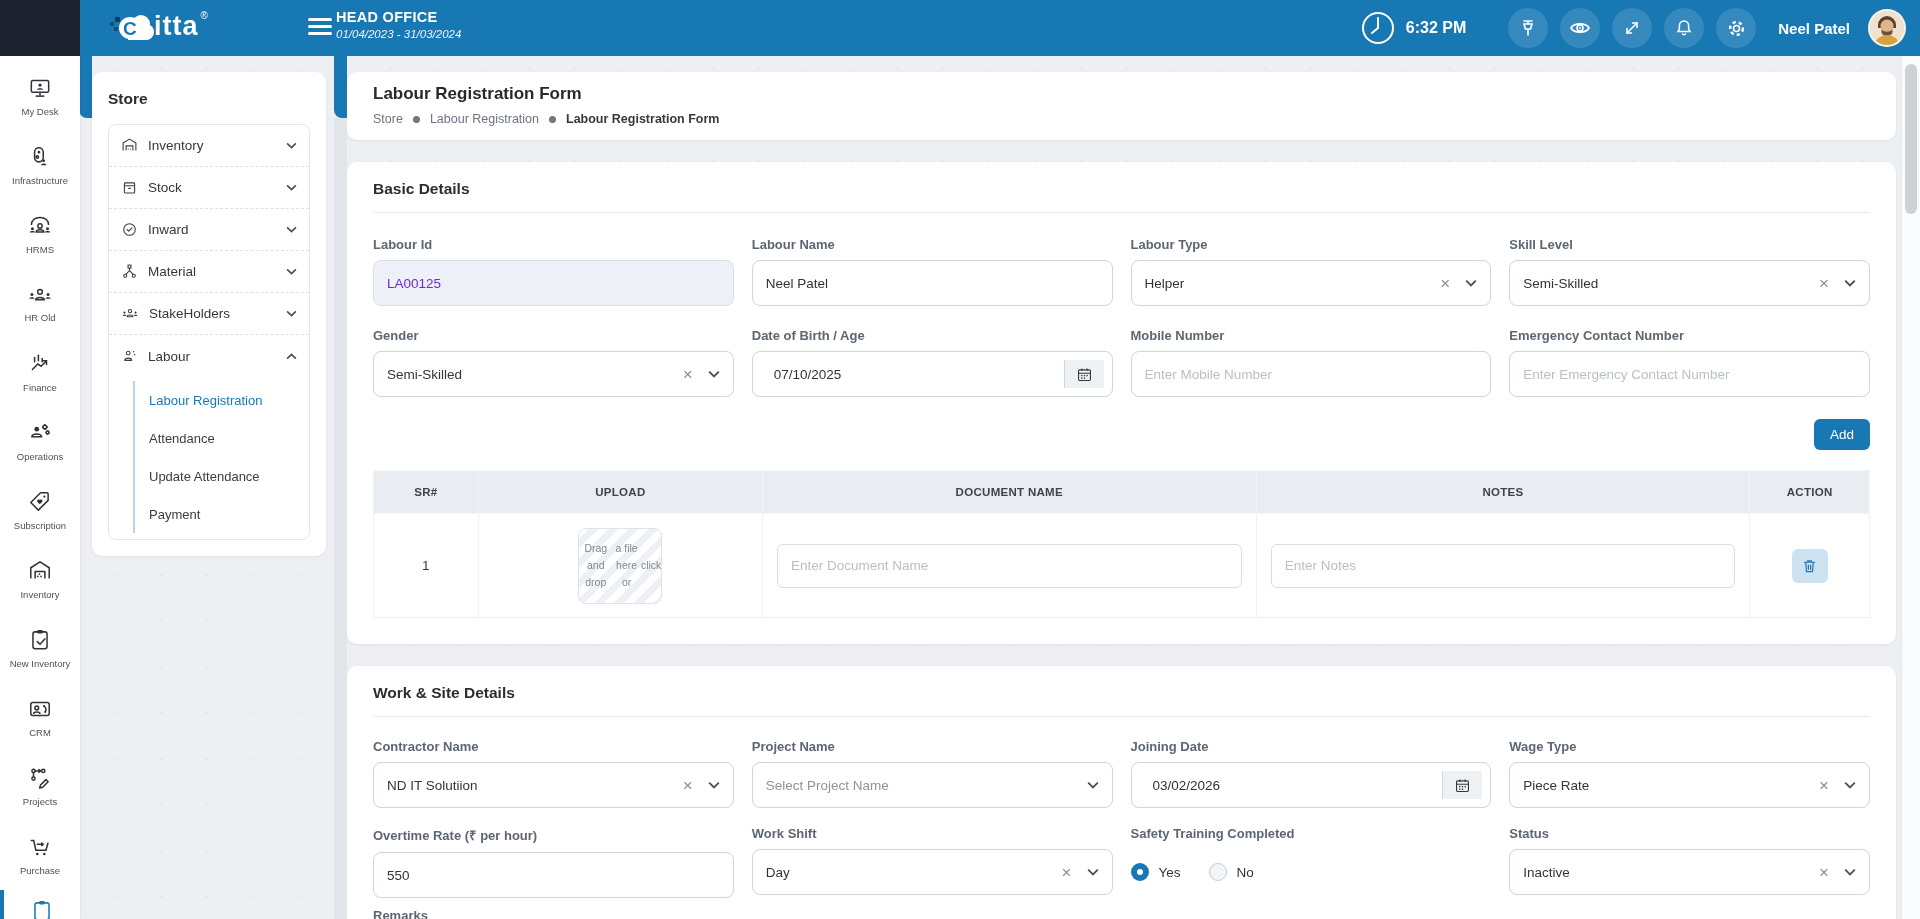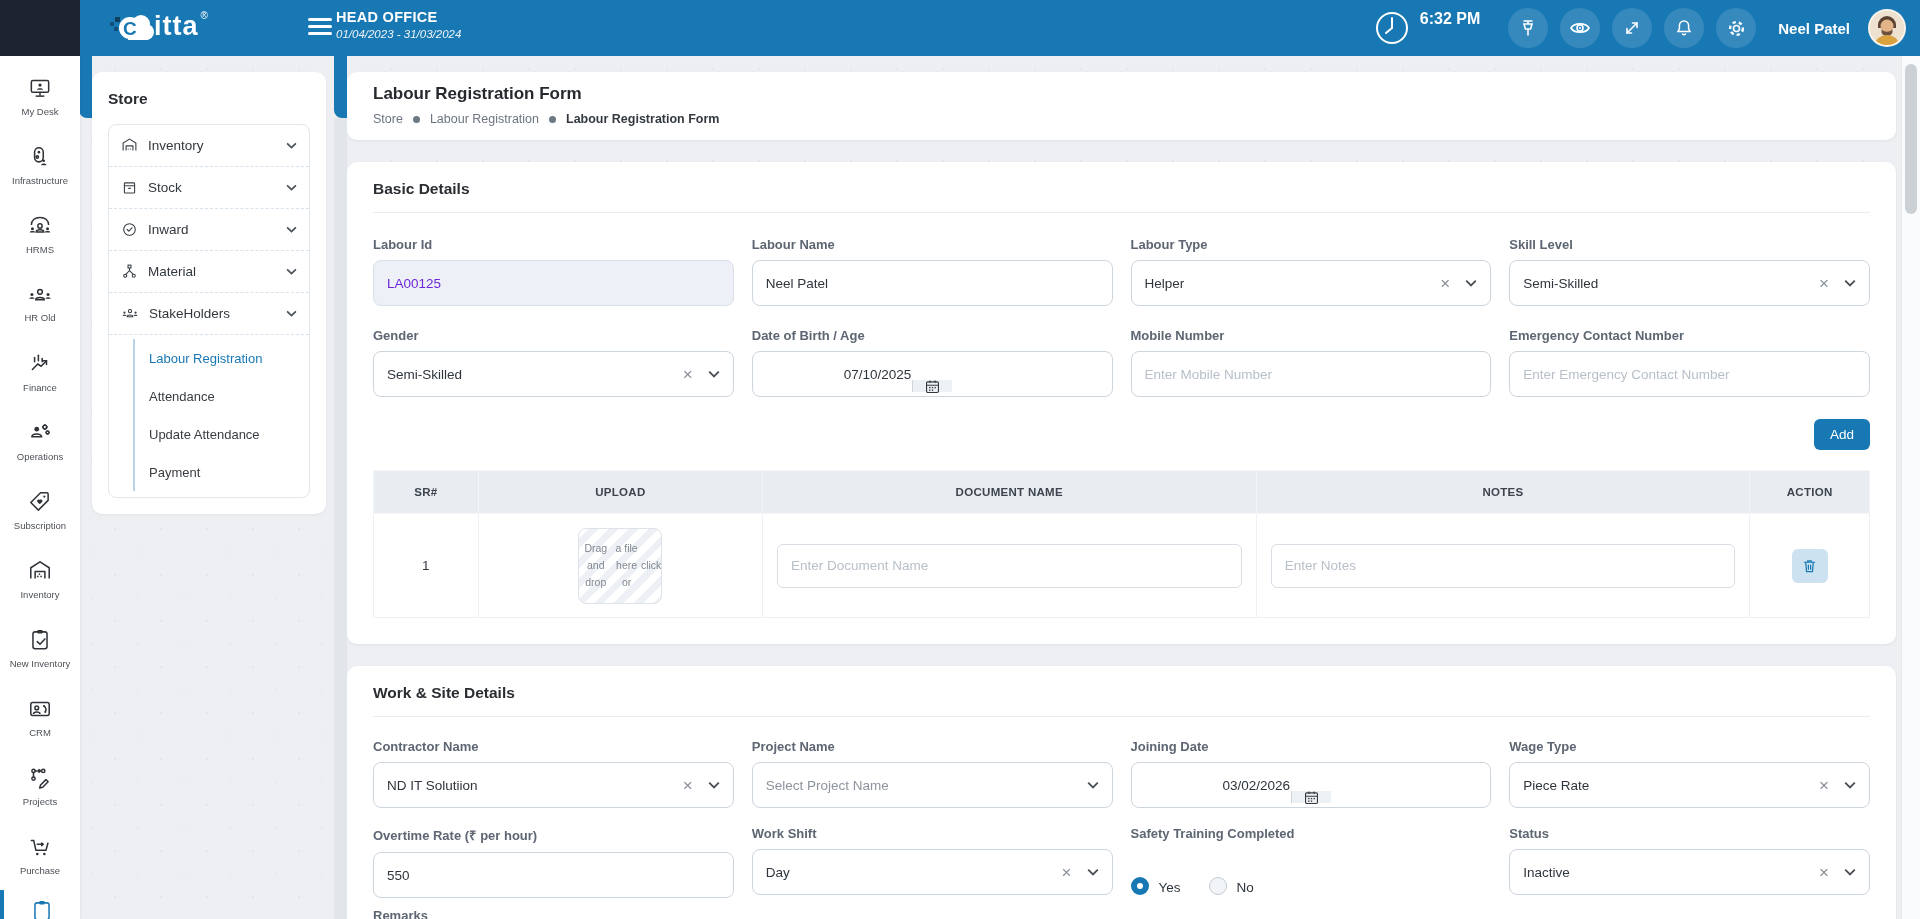--- a/index.html
+++ b/index.html
@@ -15,21 +15,21 @@
   .corner { position:absolute; left:0; top:0; width:80px; height:56px; background:#1d2430; z-index:6; }
   .logo-wrap { position:absolute; left:108px; top:8px; display:flex; align-items:flex-start; }
   .brand-text { font-size:27px; font-weight:bold; letter-spacing:1px; margin-left:-6px; margin-top:3px; }
   .brand-reg { font-size:10px; margin-top:2px; margin-left:2px; }
   .hamburger { position:absolute; left:308px; top:18px; width:24px; cursor:pointer; }
   .hamburger span { display:block; height:3px; background:#fff; margin-bottom:4px; border-radius:2px; }
   .office { position:absolute; left:336px; top:9px; }
   .office-name { font-size:14.5px; font-weight:bold; letter-spacing:.3px; }
   .office-period { font-size:11.5px; font-style:italic; opacity:.92; margin-top:3px; }
   .head-right { position:absolute; right:14px; top:0; height:56px; display:flex; align-items:center; gap:12px; }
-  .time-wrap { display:flex; gap:10px; margin-right:16px; }
+  .time-wrap { display:flex; align-items:center; gap:10px; margin-right:30px; }
   .time-text { font-size:16px; font-weight:bold; }
   .hbtn { width:40px; height:40px; border-radius:50%; background:rgba(255,255,255,.13);
           display:flex; align-items:center; justify-content:center; cursor:pointer; }
   .user-name { font-size:15px; font-weight:bold; margin:0 6px 0 10px; }
   .avatar { width:38px; height:38px; border-radius:50%; background:#f0e2cf; overflow:hidden; border:2px solid rgba(255,255,255,.6); }
 
   
   .rail { position:absolute; left:0; top:0; width:80px; height:919px; background:#fff; z-index:4;
           box-shadow:1px 0 2px rgba(0,0,0,.05); padding-top:62px; display:flex; flex-direction:column; }
   .rail-item { height:69px; display:flex; flex-direction:column; align-items:center; justify-content:center; gap:5px; cursor:pointer; flex:0 0 auto; }
@@ -69,21 +69,21 @@
   .control { height:46px; border:1px solid #cdd5dd; border-radius:8px; background:#fff; display:flex; align-items:center;
              padding:0 13px; font-size:13.5px; color:#2f353c; }
   input.control { width:100%; outline:none; }
   input.control::placeholder { color:#b8bfc8; }
   .control.disabled { background:#edf1f7; border-color:#d9dfe8; color:#6d28d9; }
   .fselect { justify-content:space-between; cursor:pointer; }
   .sel-value { flex:1; }
   .sel-value.placeholder { color:#8d949d; }
   .sel-icons { display:flex; align-items:center; gap:15px; }
   .clear-x { font-size:17px; color:#888f98; line-height:1; cursor:pointer; }
-  .fdate { padding:16px; overflow:hidden;flex-direction:column; }
+  .fdate { padding:8px; overflow:hidden; }
   .fdate input { border:none; outline:none; flex:1; height:100%; padding:0 13px; font-size:13.5px; color:#2f353c; background:transparent; }
   .cal-btn { width:40px; height:100%; background:#eef1f4; border:none; border-left:1px solid #cdd5dd;
              display:flex; align-items:center; justify-content:center; cursor:pointer; }
 
   .add-row { display:flex; justify-content:flex-end; margin-top:22px; }
   .btn-add { width:56px; height:31px; background:#1878b4; color:#fff; font-size:13.5px; border:none; border-radius:6px; cursor:pointer; }
 
   table.doc-table { width:100%; border-collapse:collapse; margin-top:20px; }
   .doc-table th { background:#e9edf2; height:43px; font-size:11.5px; font-weight:bold; color:#3d444d; letter-spacing:.3px;
                   text-align:center; border:1px solid #f3f5f7; }
@@ -91,21 +91,21 @@
   .dropzone { width:84px; height:76px; margin:0 auto; border:1px solid #dde3e9; border-radius:8px;
               background:repeating-linear-gradient(135deg,#ffffff 0 7px,#edf1f6 7px 14px);
               display:flex; flex-direction:row; align-items:center; justify-content:center;
               font-size:10.5px; color:#80878f; line-height:1.65; cursor:pointer; }
   .cell-input { width:calc(100% - 28px); height:44px; border:1px solid #d9dee4; border-radius:6px; padding:0 13px;
                 font-size:13.5px; color:#2f353c; outline:none; }
   .cell-input::placeholder { color:#b8bfc8; }
   .btn-trash { width:36px; height:34px; background:#cde2f1; border:none; border-radius:6px; cursor:pointer;
                display:inline-flex; align-items:center; justify-content:center; }
 
-  .radio-row { height:46px; display:flex; align-items:flex-end; gap:10px; }
+  .radio-row { height:46px; display:flex; align-items:center; gap:10px; }
   .radio { width:18px; height:18px; border-radius:50%; cursor:pointer; display:inline-flex; align-items:center; justify-content:center; }
   .radio.selected { background:#1878b4; }
   .radio.selected .dot { width:6px; height:6px; border-radius:50%; background:#fff; }
   .radio.unselected { background:#f2f5f7; border:1px solid #c4cbd2; }
   .radio-label { font-size:13.5px; color:#2f353c; margin-right:18px; }
   .remarks-label { font-size:13px; font-weight:bold; color:#5d6672; margin-top:10px; }
 
   
   .vscroll { position:absolute; right:0; top:56px; width:19px; bottom:0; background:#fafbfc; border-left:1px solid #e7eaec; z-index:5; }
   .vthumb { position:absolute; left:3px; top:8px; width:12px; height:150px; background:#ccd1d6; border-radius:6px; }
@@ -424,20 +424,34 @@
               <circle cx="17.8" cy="8" r="1.3" fill="#3a4047" stroke="none"></circle>
               <path d="M15.6,12 c0-1.8 4.4-1.8 4.4,0 Z" fill="#3a4047" stroke="none"></path>
             </g>
           </svg>
         <span class="menu-label">StakeHolders</span>
         <svg width="11" height="7" viewBox="0 0 10 6">
             <polyline points="1,1 5,5 9,1" fill="none" stroke="#4a4f55" stroke-width="1.5"></polyline>
           </svg>
       </div>
 
+      <div class="menu-item" style="border-bottom:none;">
+        <svg width="17" height="17" viewBox="0 0 20 20">
+            <g fill="none" stroke="#3a4047" stroke-width="1.3">
+              <circle cx="8.5" cy="6" r="2.2"></circle>
+              <path d="M4.5,14.5 c0-3.4 8-3.4 8,0 Z"></path>
+              <circle cx="14.8" cy="4.5" r=".9" fill="#3a4047" stroke="none"></circle>
+              <circle cx="16.2" cy="8" r=".9" fill="#3a4047" stroke="none"></circle>
+            </g>
+          </svg>
+        <span class="menu-label">Labour</span>
+        <svg width="11" height="7" viewBox="0 0 10 6">
+            <polyline points="1,5 5,1 9,5" fill="none" stroke="#4a4f55" stroke-width="1.5"></polyline>
+          </svg>
+      </div>
 
       <div class="submenu" style="border-bottom:none;">
         <div class="submenu-inner">
           <div class="sub-item active">Labour Registration</div>
           <div class="sub-item">Attendance</div>
           <div class="sub-item">Update Attendance</div>
           <div class="sub-item">Payment</div>
         </div>
       </div>
     </div>

